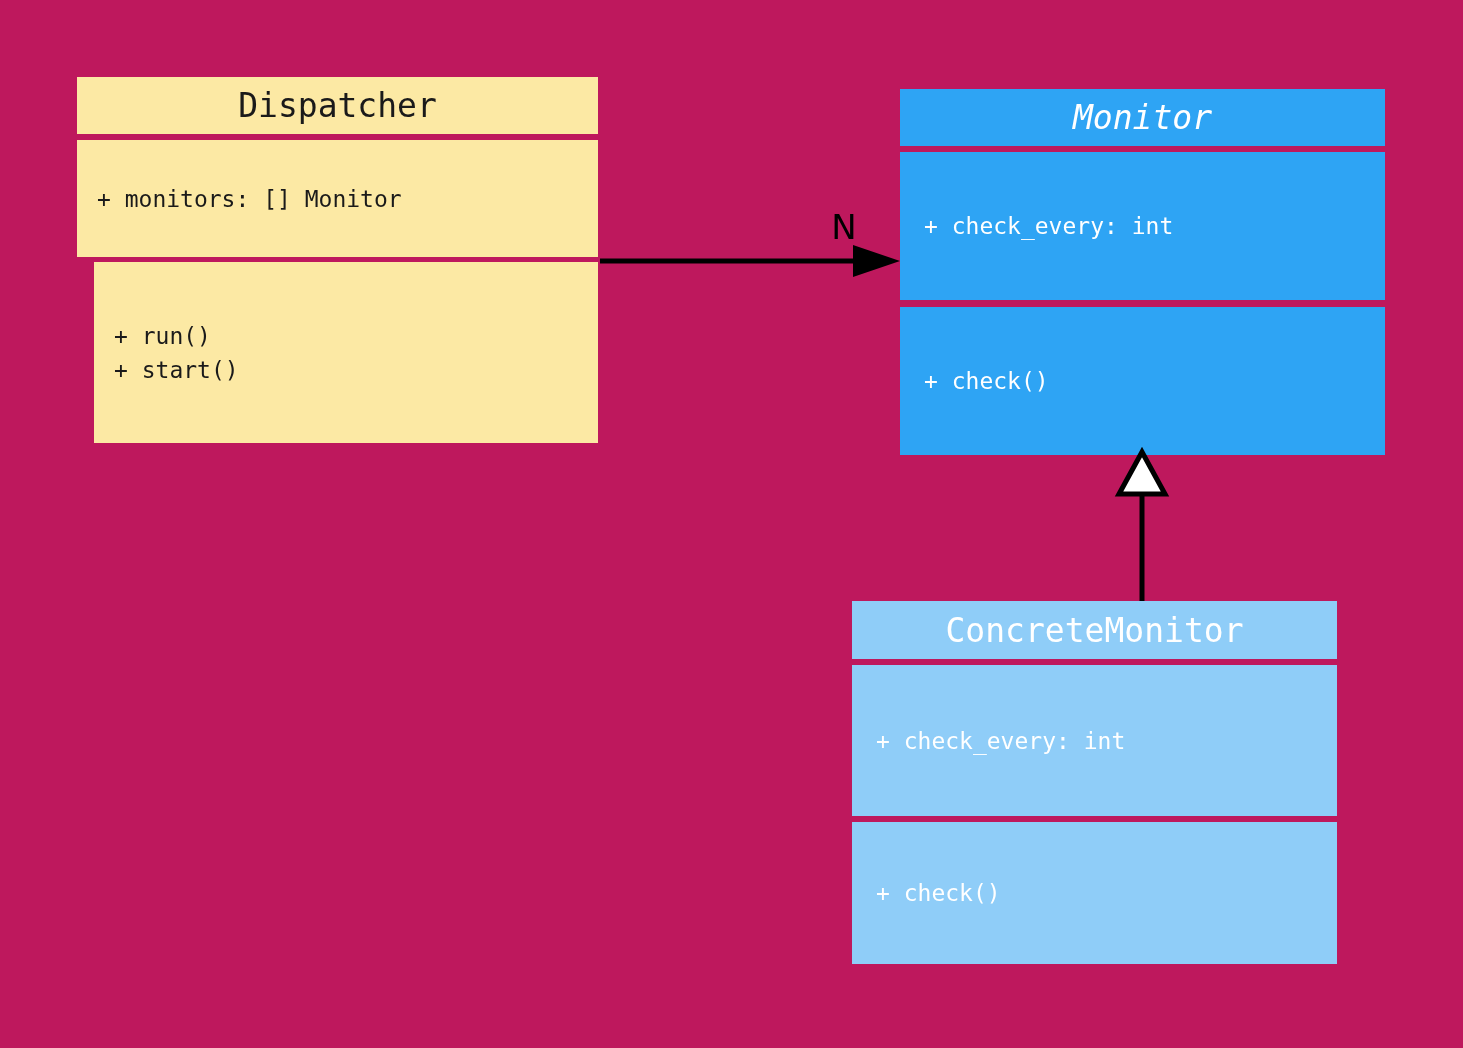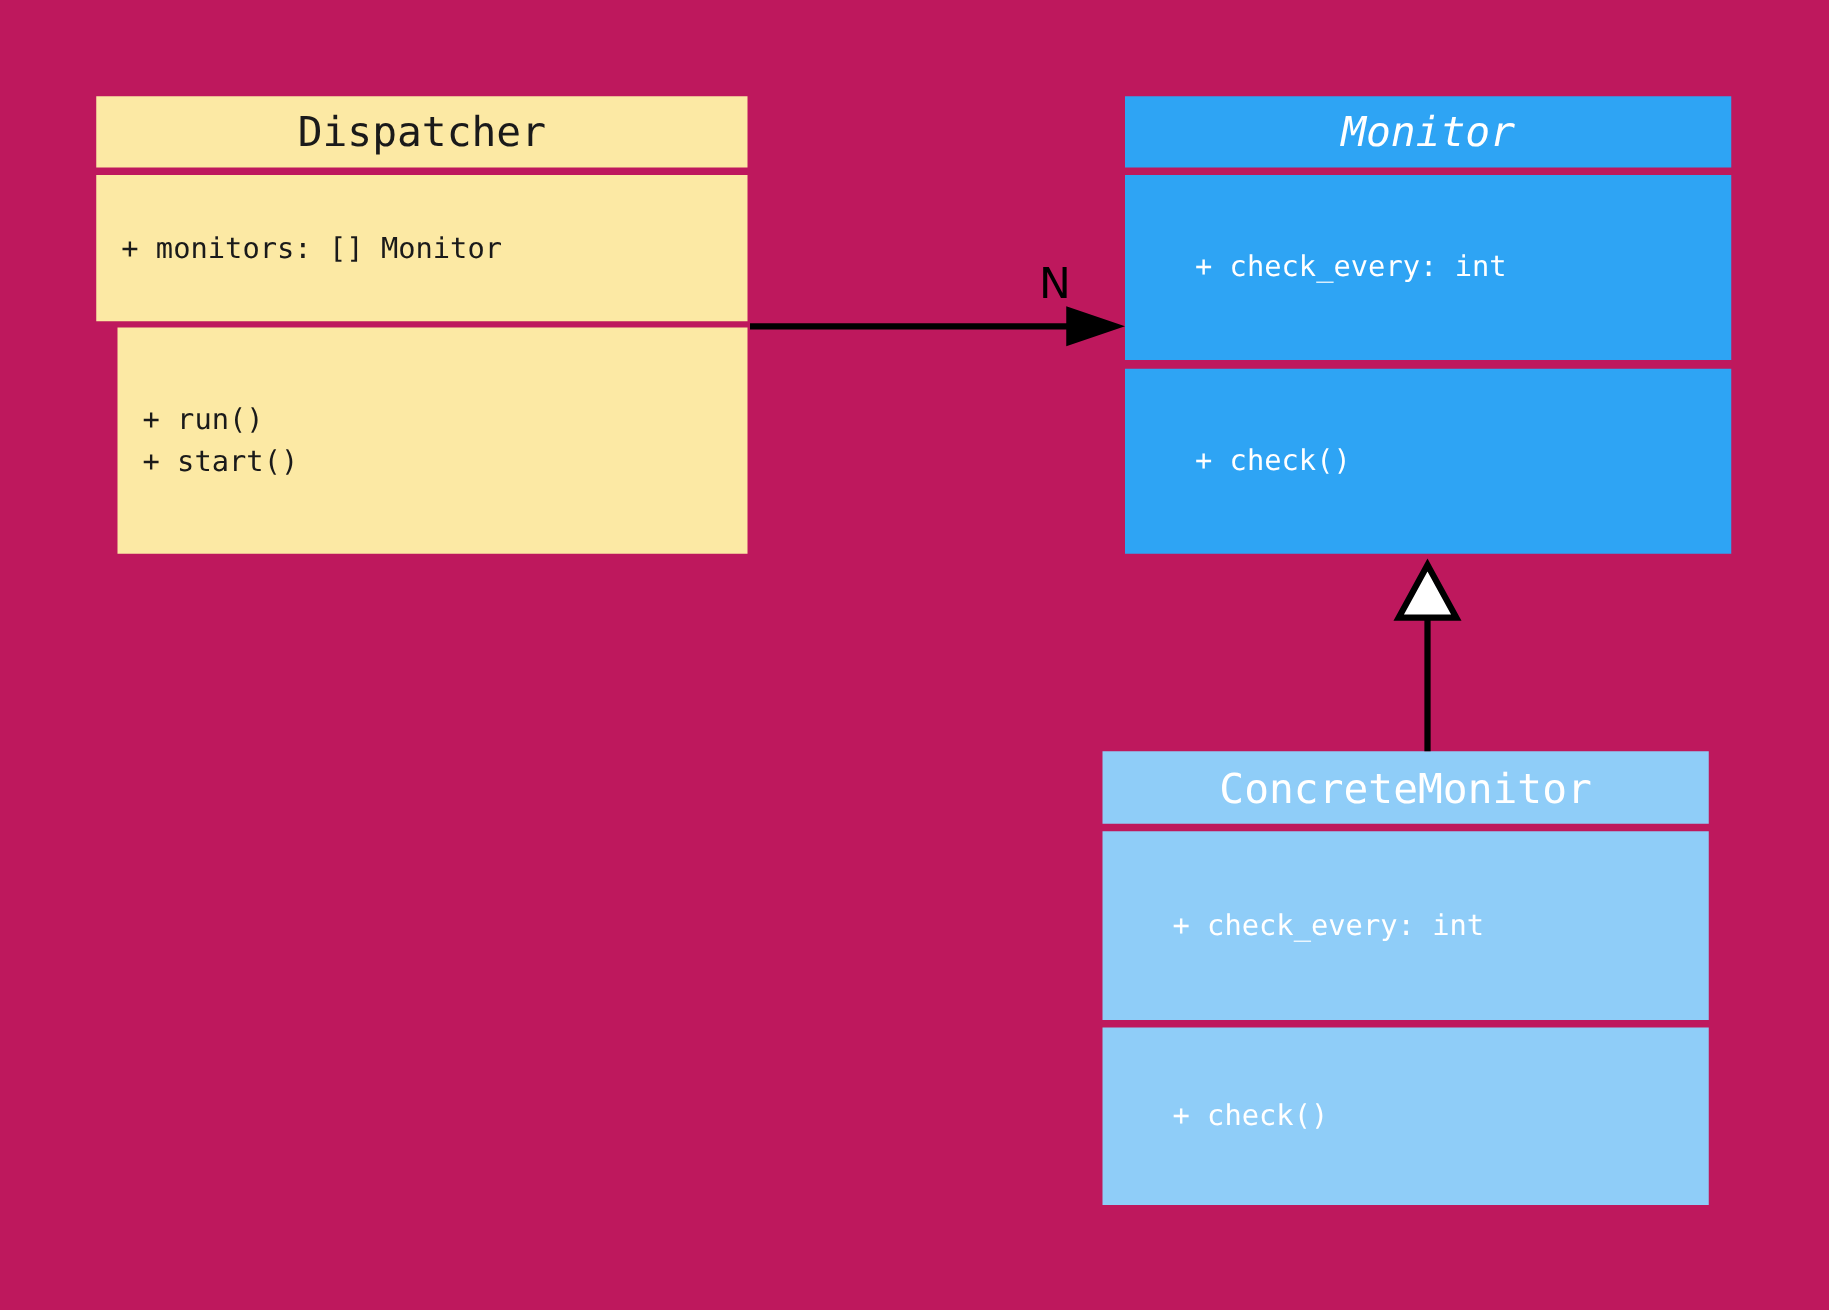--- a/index.html
+++ b/index.html
@@ -37,21 +37,21 @@
     font-size: 23px;
     line-height: 34px;
     padding-left: 20px;
     white-space: pre;
   }
   .gap-6 { height: 6px; flex: none; }
   .gap-5 { height: 5px; flex: none; }
   .gap-7 { height: 7px; flex: none; }
   .txt-dark  { color: #1a1a1a; }
   .txt-light { color: #ffffff; }
-  .blue-pad .uml-row { padding-left: 24px; margin-left: 32px; }
+  .blue-pad .uml-row { padding-left: 24px; }
   #edge-layer {
     position: absolute;
     left: 0; top: 0;
     width: 1463px;
     height: 1048px;
     pointer-events: none;
   }
   #assoc-label {
     position: absolute;
     left: 820px;
@@ -74,33 +74,33 @@
     <div class="uml-section" style="height: 117px; background-color: rgb(252, 233, 164);">
       <div class="uml-row">+ monitors: [] Monitor</div>
     </div>
     <div class="gap-5"></div>
     <div class="uml-section" style="height: 181px; background-color: rgb(252, 233, 164); margin-left: 17px;">
       <div class="uml-row">+ run()</div>
       <div class="uml-row">+ start()</div>
     </div>
   </div>
 
-  <div class="uml-class txt-light blue-pad" style="left:900px; top:77px; width:485px; height:366px;">
+  <div class="uml-class txt-light blue-pad" style="left:900px; top:89px; width:485px; height:366px;">
     <div class="uml-section uml-title italic" style="height: 57px; background-color: rgb(46, 164, 244);">Monitor</div>
     <div class="gap-6"></div>
     <div class="uml-section" style="height: 148px; background-color: rgb(46, 164, 244);">
       <div class="uml-row">+ check_every: int</div>
     </div>
     <div class="gap-7"></div>
     <div class="uml-section" style="height: 148px; background-color: rgb(46, 164, 244);">
       <div class="uml-row">+ check()</div>
     </div>
   </div>
 
-  <div class="uml-class txt-light blue-pad" style="left:882px; top:601px; width:485px; height:369px;">
+  <div class="uml-class txt-light blue-pad" style="left:852px; top:601px; width:485px; height:369px;">
     <div class="uml-section uml-title" style="height: 58px; background-color: rgb(143, 205, 248);">ConcreteMonitor</div>
     <div class="gap-6"></div>
     <div class="uml-section" style="height: 151px; background-color: rgb(143, 205, 248);">
       <div class="uml-row">+ check_every: int</div>
     </div>
     <div class="gap-6"></div>
     <div class="uml-section" style="height: 142px; background-color: rgb(143, 205, 248);">
       <div class="uml-row">+ check()</div>
     </div>
   </div>

